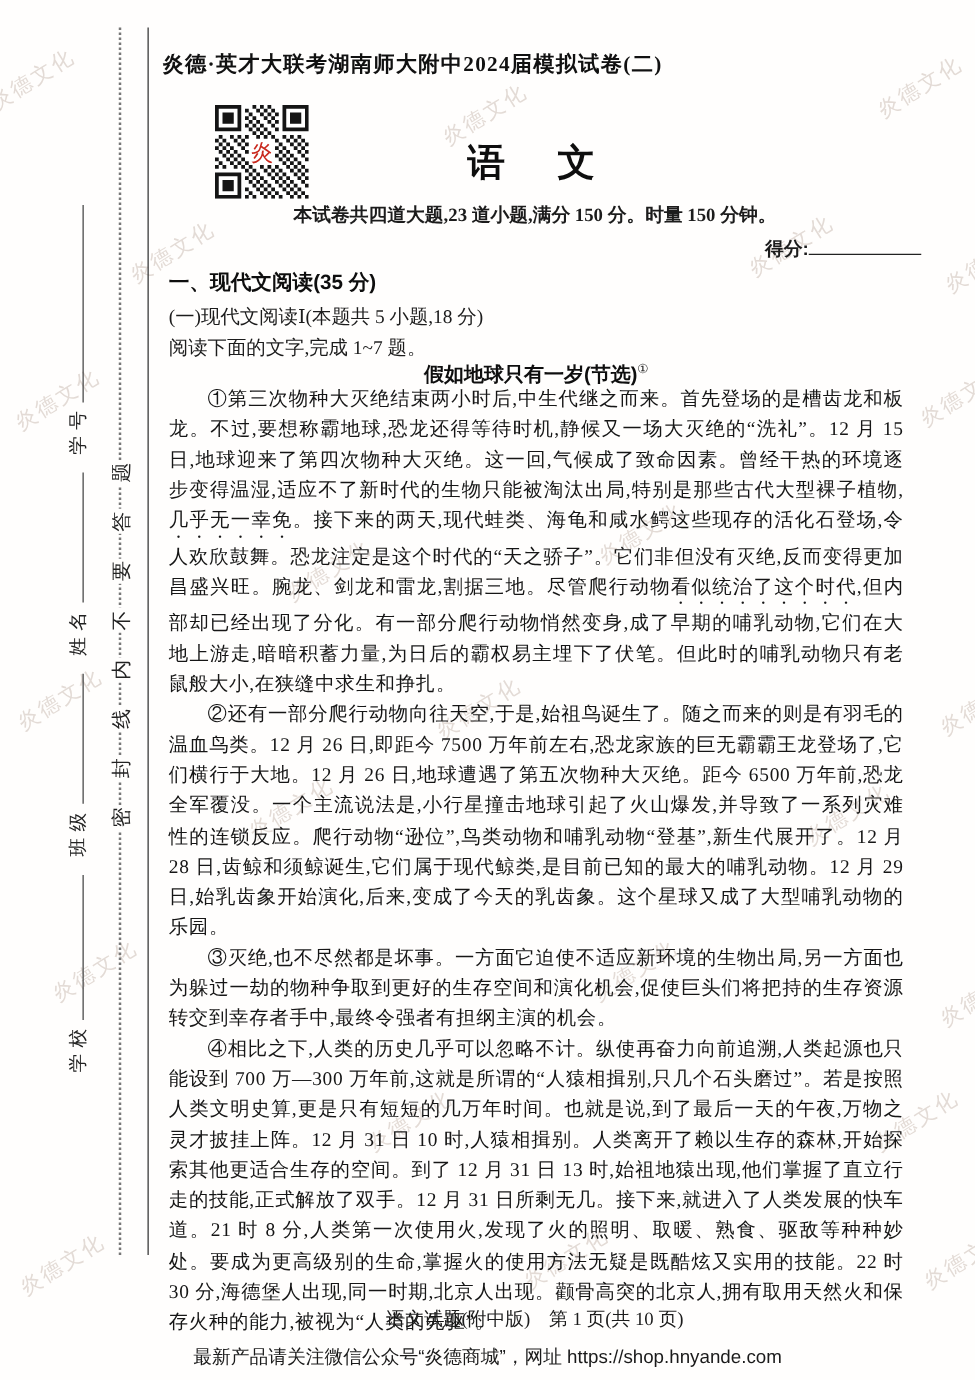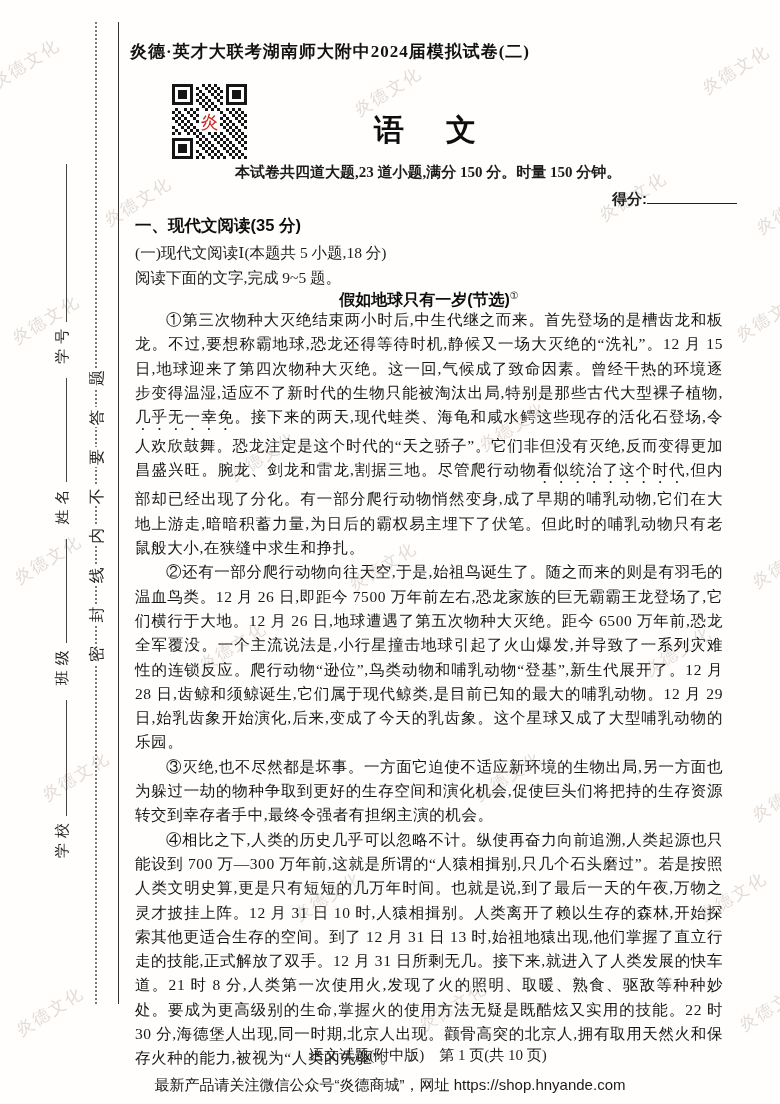--- a/index.html
+++ b/index.html
@@ -313,21 +313,21 @@
         <text x="37.5" y="44" font-size="18" fill="#c9281e" text-anchor="middle" font-family="serif">炎</text>
       </svg></div>
   <div class="subject-title">语　文</div>
   <div class="exam-info">本试卷共四道大题,23 道小题,满分 150 分。时量 150 分钟。</div>
   <div class="score">
     <span>得分:</span><span class="score-blank"></span>
   </div>
 
   <div class="sec-heading">一、现代文阅读(35 分)</div>
   <div class="sub-heading">(一)现代文阅读Ⅰ(本题共 5 小题,18 分)</div>
-  <div class="instruction">阅读下面的文字,完成 9~5 题。</div>
+  <div class="instruction">阅读下面的文字,完成 1~7 题。</div>
   <div class="passage-title">
     <span>假如地球只有一岁(节选)</span><sup>①</sup>
   </div>
 
   <div class="passage">
     <p><span>①第三次物种大灭绝结束两小时后,中生代继之而来。首先登场的是槽齿龙和板龙。不过,要想称霸地球,恐龙还得等待时机,静候又一场大灭绝的“洗礼”。12 月 15 日,地球迎来了第四次物种大灭绝。这一回,气候成了致命因素。曾经干热的环境逐步变得温湿,适应不了新时代的生物只能被淘汰出局,特别是那些古代大型裸子植物,</span><span class="emph">几乎无一幸免</span><span>。接下来的两天,现代蛙类、海龟和咸水鳄这些现存的活化石登场,令人欢欣鼓舞。恐龙注定是这个时代的“天之骄子”。它们非但没有灭绝,反而变得更加昌盛兴旺。腕龙、剑龙和雷龙,割据三地。尽管爬行动物</span><span class="emph">看似统治了这个时代</span><span>,但内部却已经出现了分化。有一部分爬行动物悄然变身,成了早期的哺乳动物,它们在大地上游走,暗暗积蓄力量,为日后的霸权易主埋下了伏笔。但此时的哺乳动物只有老鼠般大小,在狭缝中求生和挣扎。</span></p>
     <p><span>②还有一部分爬行动物向往天空,于是,始祖鸟诞生了。随之而来的则是有羽毛的温血鸟类。12 月 26 日,即距今 7500 万年前左右,恐龙家族的巨无霸霸王龙登场了,它们横行于大地。12 月 26 日,地球遭遇了第五次物种大灭绝。距今 6500 万年前,恐龙全军覆没。一个主流说法是,小行星撞击地球引起了火山爆发,并导致了一系列灾难性的连锁反应。爬行动物“逊位”,鸟类动物和哺乳动物“登基”,新生代展开了。12 月 28 日,齿鲸和须鲸诞生,它们属于现代鲸类,是目前已知的最大的哺乳动物。12 月 29 日,始乳齿象开始演化,后来,变成了今天的乳齿象。这个星球又成了大型哺乳动物的乐园。</span></p>
     <p><span>③灭绝,也不尽然都是坏事。一方面它迫使不适应新环境的生物出局,另一方面也为躲过一劫的物种争取到更好的生存空间和演化机会,促使巨头们将把持的生存资源转交到幸存者手中,最终令强者有担纲主演的机会。</span></p>
     <p><span>④相比之下,人类的历史几乎可以忽略不计。纵使再奋力向前追溯,人类起源也只能设到 700 万—300 万年前,这就是所谓的“人猿相揖别,只几个石头磨过”。若是按照人类文明史算,更是只有短短的几万年时间。也就是说,到了最后一天的午夜,万物之灵才披挂上阵。12 月 31 日 10 时,人猿相揖别。人类离开了赖以生存的森林,开始探索其他更适合生存的空间。到了 12 月 31 日 13 时,始祖地猿出现,他们掌握了直立行走的技能,正式解放了双手。12 月 31 日所剩无几。接下来,就进入了人类发展的快车道。21 时 8 分,人类第一次使用火,发现了火的照明、取暖、熟食、驱敌等种种妙处。要成为更高级别的生命,掌握火的使用方法无疑是既酷炫又实用的技能。22 时 30 分,海德堡人出现,同一时期,北京人出现。颧骨高突的北京人,拥有取用天然火和保存火种的能力,被视为“人类的先驱”。</span></p>
   </div>

